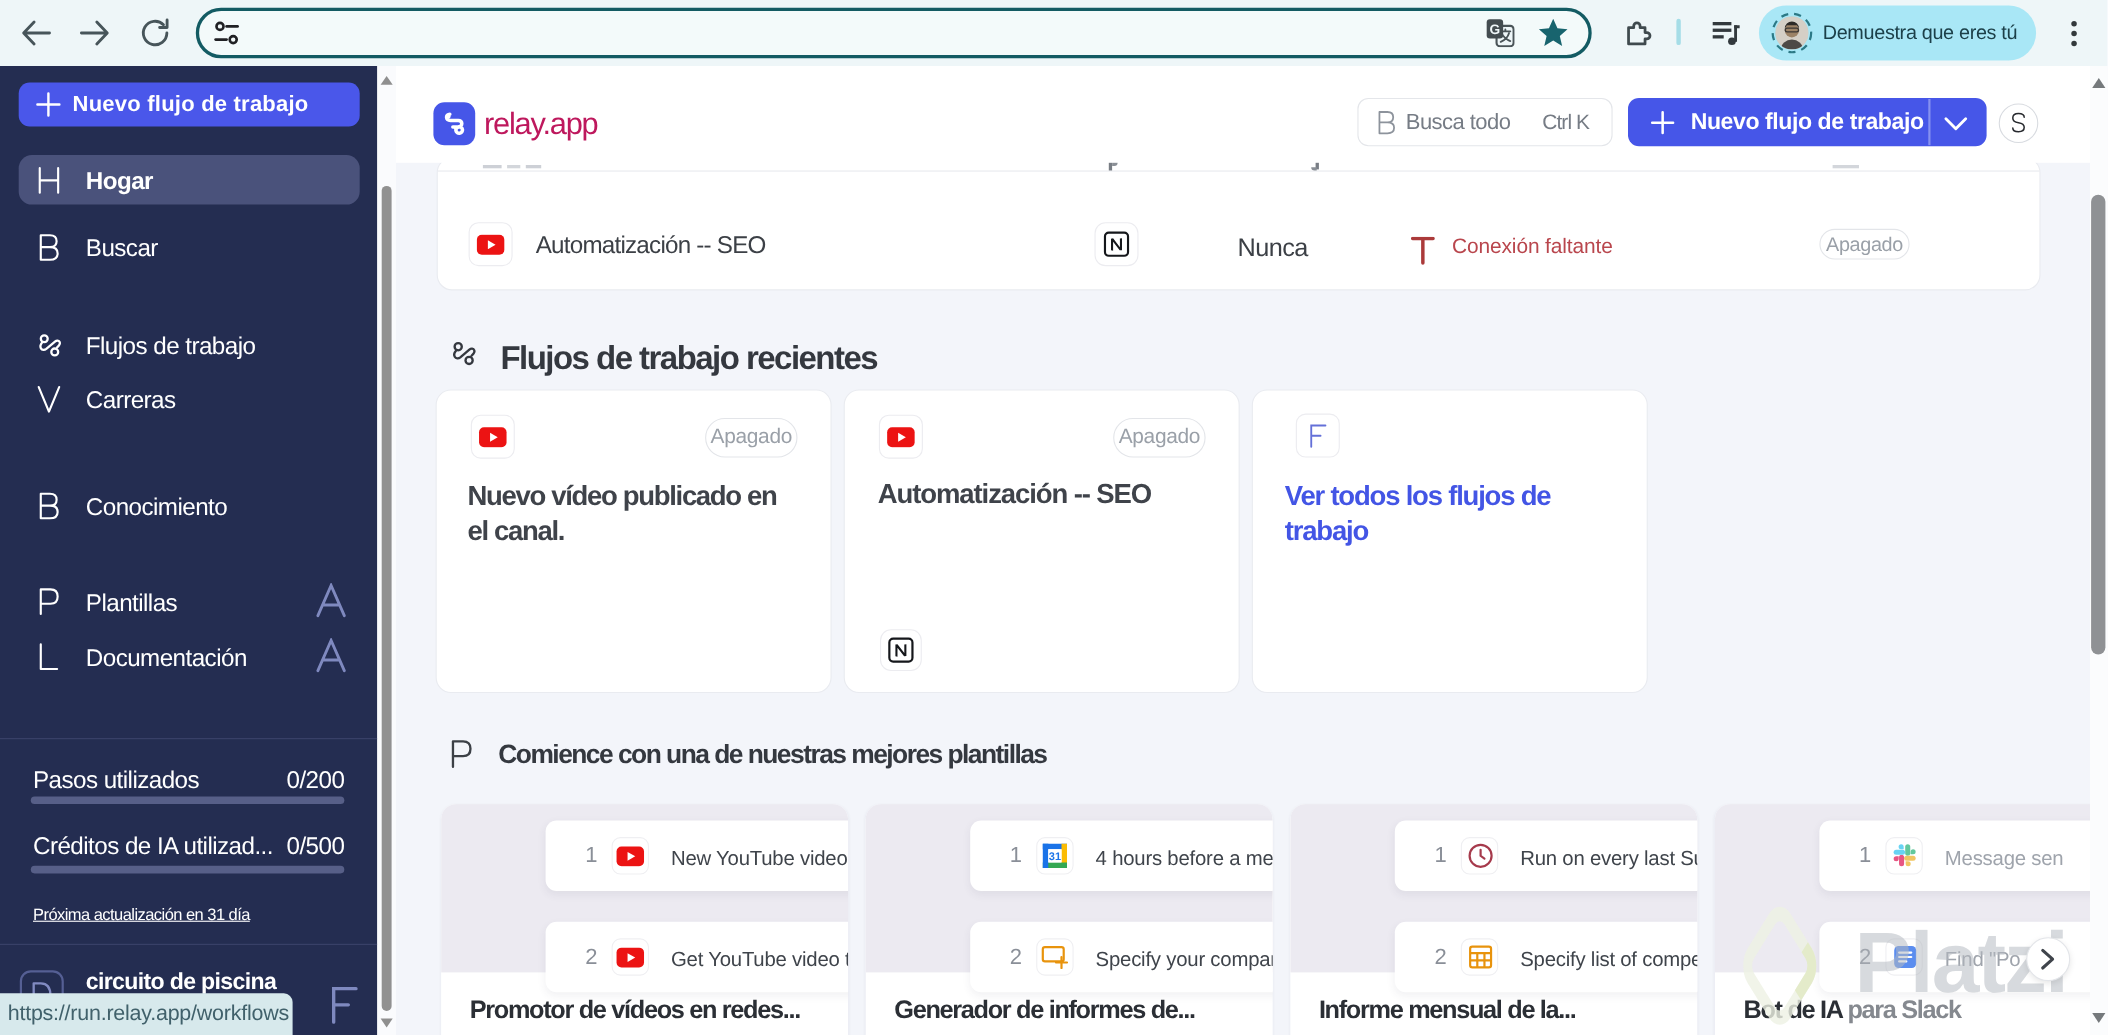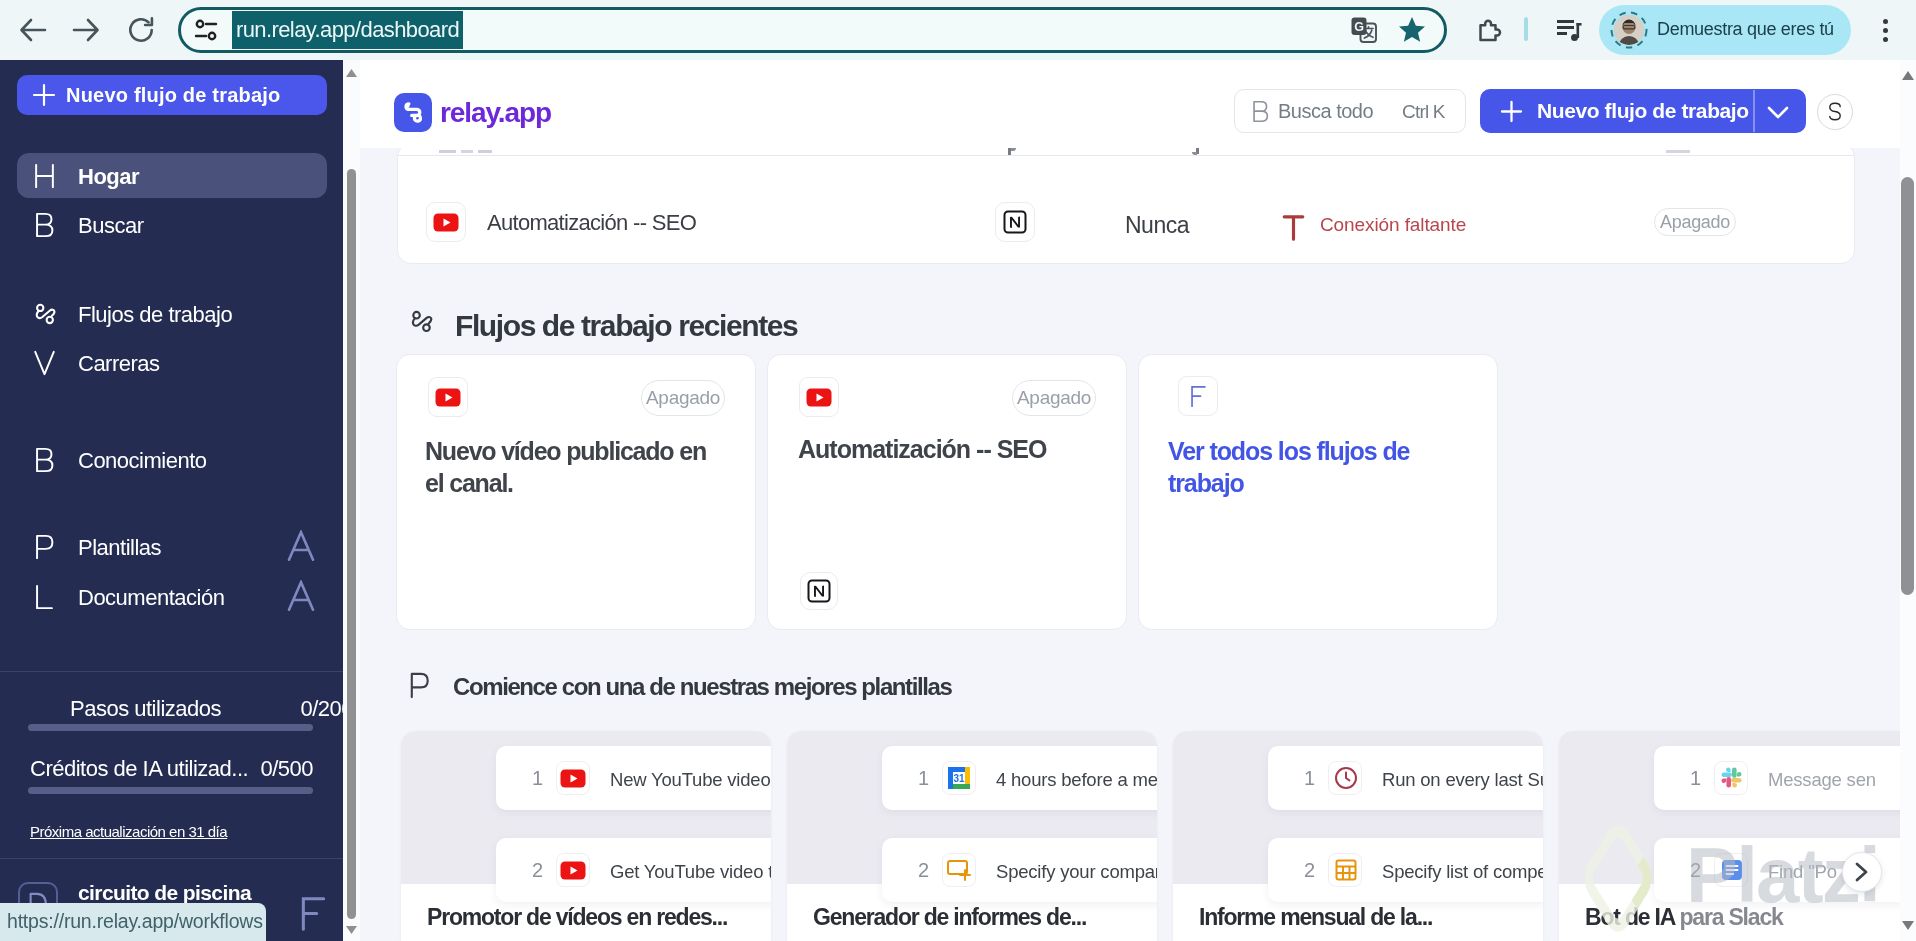--- a/index.html
+++ b/index.html
@@ -75,21 +75,20 @@
 
   <div class="abs" style="left:178px;top:7px;width:1269px;height:46px;background:#f3fafa;border:3px solid #135b63;border-radius:23px;"></div>
 
   <svg class="abs" style="left:193px;top:17px;" width="26" height="26" viewBox="0 0 26 26" fill="none" stroke="#202124" stroke-width="2.4" stroke-linecap="round">
       <circle cx="7" cy="7" r="3.2"></circle>
       <path d="M13 7 H23"></path>
       <circle cx="19" cy="19" r="3.2"></circle>
       <path d="M3 19 H13"></path>
     </svg>
 
-  <div class="abs" style="left:232px;top:11px;height:38px;background:#0e616b;color:#ecf7f7;font-size:22px;letter-spacing:-0.6px;line-height:38px;padding:0 4px;">run.relay.app/dashboard</div>
 
   <svg class="abs" style="left:1351px;top:17px;" width="26" height="26" viewBox="0 0 26 26">
       <rect x="9.5" y="6.5" width="15.5" height="18.5" rx="3" fill="#eef6f8" stroke="#4a5458" stroke-width="1.9"></rect>
       <path d="M13 11.5 H22 M17.5 11.5 V9.8 M14.2 13.2 C15 16 19 19.3 22 20.3 M20.8 13.2 C19.8 16.6 16.3 19.8 13.3 21" stroke="#4a5458" stroke-width="1.7" fill="none" stroke-linecap="round"></path>
       <rect x="0.5" y="0.5" width="15" height="17.5" rx="3" fill="#434c50"></rect>
       <text x="8" y="14" font-size="12.5" font-weight="bold" fill="#eef6f8" text-anchor="middle" font-family="Liberation Sans, sans-serif">G</text>
     </svg>
 
   <svg class="abs" style="left:1397px;top:15px;" width="30" height="30" viewBox="0 0 24 24" fill="#18646e">
       <path d="M12 1.6 l3.1 6.9 7.3.7 -5.6 4.9 1.7 7.3 -6.5-3.9 -6.5 3.9 1.7-7.3 -5.6-4.9 7.3-.7z"></path>
@@ -136,21 +135,21 @@
   <svg class="abs" style="left:31px;top:22px;" width="26" height="26" viewBox="0 0 26 26" fill="none" stroke="#fff" stroke-width="2.2" stroke-linecap="round">
       <path d="M13 3 V23 M3 13 H23"></path>
     </svg>
   <div class="abs" style="left:66px;top:24px;font-size:20px;font-weight:600;color:#fff;letter-spacing:0.2px;">Nuevo flujo de trabajo</div>
   <style>
     .nav { position:absolute; left:17px; width:310px; height:45px; border-radius:12px; }
     .nav .lbl { position:absolute; left:61px; top:11px; font-size:22px; font-weight:500; letter-spacing:-0.5px; color:#fff; }
     .nav svg.ic { position:absolute; left:15px; top:10px; stroke:#fff; fill:none; stroke-width:2.1; stroke-linecap:round; stroke-linejoin:round; }
     .aright { position:absolute; stroke:#7f89bf; fill:none; stroke-width:2.3; stroke-linecap:round; }
   </style>
-  <div class="nav" style="top:93px;background:#4a527b;">
+  <div class="nav" style="top:81px;background:#4a527b;">
       <svg class="ic" width="25" height="26">
         <use href="#ltrH"></use>
       </svg>
       <span class="lbl" style="font-weight:600;">Hogar</span>
     </div>
   <div class="nav" style="top:142px;">
       <svg class="ic" width="25" height="26">
         <use href="#ltrB"></use>
       </svg>
       <span class="lbl">Buscar</span>
@@ -186,21 +185,21 @@
       <svg class="ic" width="25" height="26">
         <use href="#ltrL"></use>
       </svg>
       <span class="lbl">Documentación</span>
       <svg class="aright" style="left:269px;top:6px;" width="30" height="32" viewBox="0 0 26 28">
         <use href="#ltrA"></use>
       </svg>
     </div>
 
   <div class="abs" style="left:0;top:611px;width:343px;height:1px;background:#3b436a;"></div>
-  <div class="abs" style="left:30px;top:636px;width:283px;font-size:22px;letter-spacing:-0.5px;color:#fff;margin-left:40px;">Pasos utilizados<span style="float:right;">0/200</span></div>
+  <div class="abs" style="left:30px;top:636px;width:283px;font-size:22px;letter-spacing:-0.5px;color:#fff;">Pasos utilizados<span style="float:right;">0/200</span></div>
   <div class="abs" style="left:28px;top:664px;width:285px;height:7px;border-radius:4px;background:#575f88;"></div>
   <div class="abs" style="left:30px;top:696px;width:283px;font-size:22px;letter-spacing:-0.5px;color:#fff;">Créditos de IA utilizad...<span style="float:right;">0/500</span></div>
   <div class="abs" style="left:28px;top:727px;width:285px;height:7px;border-radius:4px;background:#575f88;"></div>
   <div class="abs" style="left:30px;top:763px;font-size:15px;letter-spacing:-0.5px;color:#fff;text-decoration:underline;">Próxima actualización en 31 día</div>
   <div class="abs" style="left:0;top:798px;width:343px;height:1px;background:#3b436a;"></div>
   <div class="abs" style="left:18px;top:822px;width:40px;height:40px;border:2px solid #555f94;border-radius:10px;"></div>
   <svg class="abs" style="left:26px;top:832px;stroke:#828bc2;fill:none;stroke-width:2.3;stroke-linecap:round;" width="24" height="26">
       <use href="#ltrD"></use>
     </svg>
   <div class="abs" style="left:78px;top:821px;font-size:21px;font-weight:700;letter-spacing:-0.6px;color:#fff;">circuito de piscina</div>
@@ -260,21 +259,21 @@
     </svg>
   <div class="abs" style="left:960px;top:154px;font-size:19px;letter-spacing:-0.1px;color:#b9464d;">Conexión faltante</div>
   <div class="pill" style="left:1294px;top:148px;width:82px;height:28px;font-size:18px;letter-spacing:-0.3px;line-height:27px;border-radius:14px;">Apagado</div>
 
   <div class="abs" style="left:0;top:0;width:1540px;height:88px;background:#fff;"></div>
   <div class="abs" style="left:34px;top:33px;width:38px;height:39px;background:#4656e8;border-radius:10px;"></div>
   <svg class="abs" style="left:39px;top:38px;stroke:#fff;fill:none;stroke-width:2.7;stroke-linecap:round;stroke-linejoin:round;" width="29" height="29" viewBox="0 0 24 24">
       <path d="M8.2 4.8 C6.6 4.8 5.6 5.9 5.8 7.4 C6 8.8 7.2 9.5 8.7 9.5 L14.6 9.5 C16.2 9.5 17.3 10.5 17.2 12 C17.1 13.5 16 14.4 14.4 14.4 L10.5 14.4 M14.8 14.4 C13.4 14.7 12.6 15.8 12.8 17.1 C13 18.4 14.2 19.3 15.6 19.1 C17 18.9 17.9 17.7 17.7 16.3 C17.6 15.5 17.1 14.8 16.4 14.5"></path>
       <circle cx="7.1" cy="6.6" r="1.7" fill="#fff" stroke="none"></circle>
     </svg>
-  <div class="abs" style="left:80px;top:37px;font-size:28px;font-weight:700;color:#6d28d9;letter-spacing:-1.1px;">relay.app</div>
+  <div class="abs" style="left:80px;top:37px;font-size:28px;font-weight:400;color:#be185d;letter-spacing:-1.1px;">relay.app</div>
   <div class="abs" style="left:874px;top:29px;width:232px;height:44px;background:#fff;border:1px solid #e4e6ea;border-radius:10px;"></div>
   <svg class="abs" style="left:890px;top:40px;stroke:#8d939c;fill:none;stroke-width:2;stroke-linecap:round;" width="21" height="23" viewBox="0 0 26 28">
       <use href="#ltrB"></use>
     </svg>
   <div class="abs" style="left:918px;top:40px;font-size:20px;letter-spacing:-0.5px;color:#767c85;">Busca todo</div>
   <div class="abs" style="left:1042px;top:41px;font-size:19px;letter-spacing:-0.8px;color:#767c85;">Ctrl K</div>
   <div class="abs" style="left:1120px;top:29px;width:326px;height:44px;background:#4656e8;border-radius:10px;"></div>
   <svg class="abs" style="left:1140px;top:40px;" width="23" height="23" viewBox="0 0 23 23" fill="none" stroke="#fff" stroke-width="2.3" stroke-linecap="round">
       <path d="M11.5 2 V21 M2 11.5 H21"></path>
     </svg>

